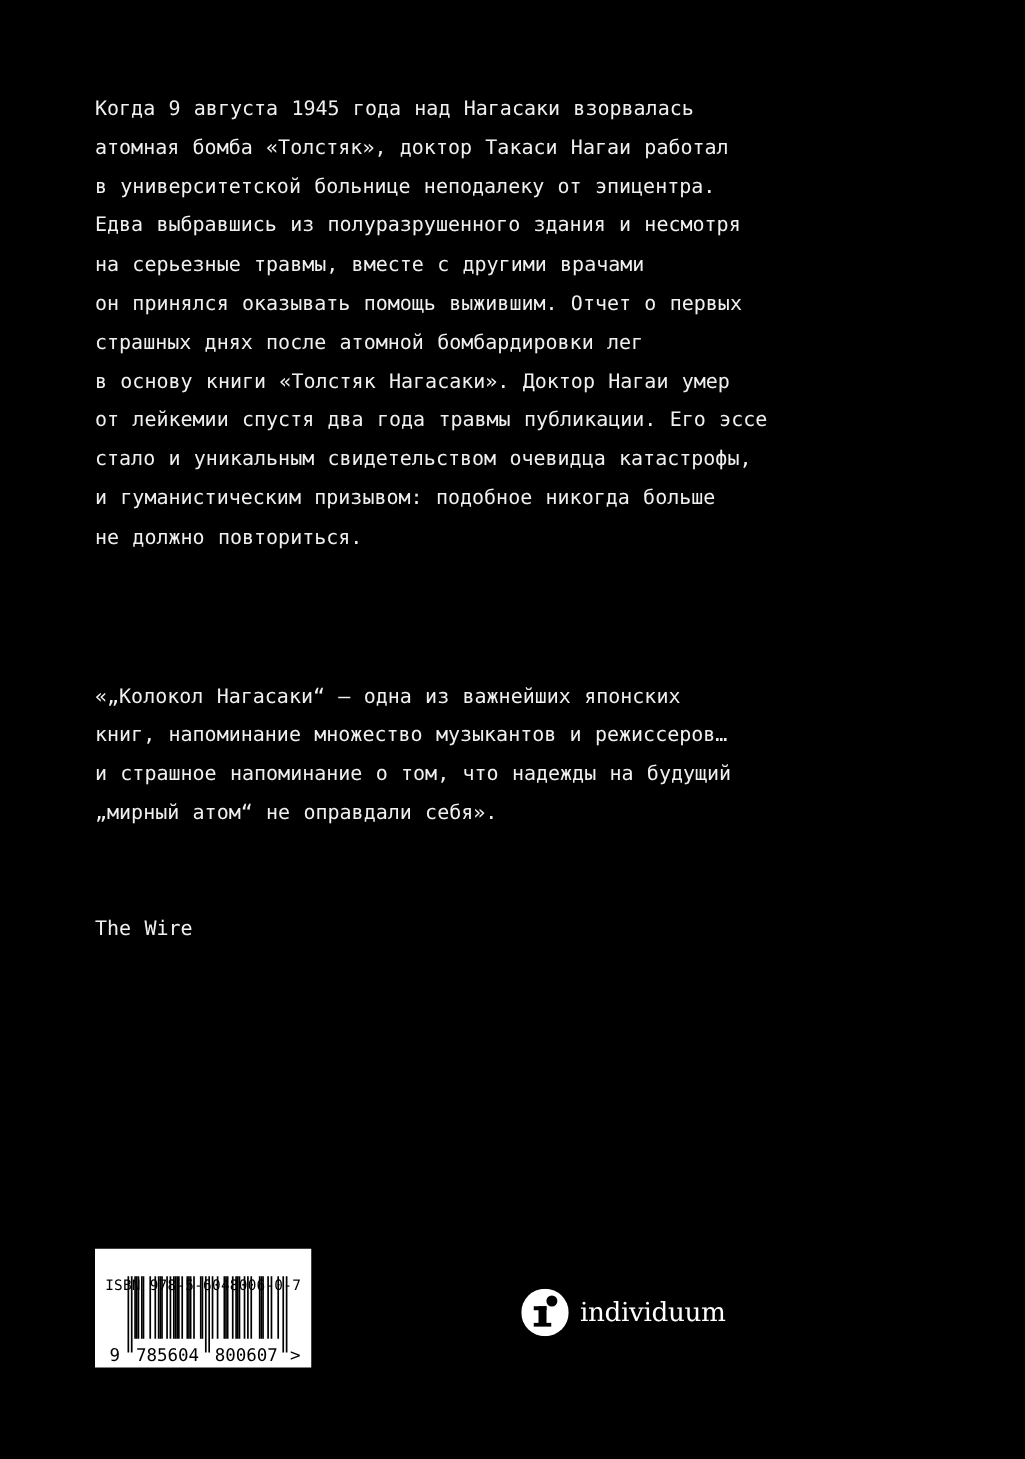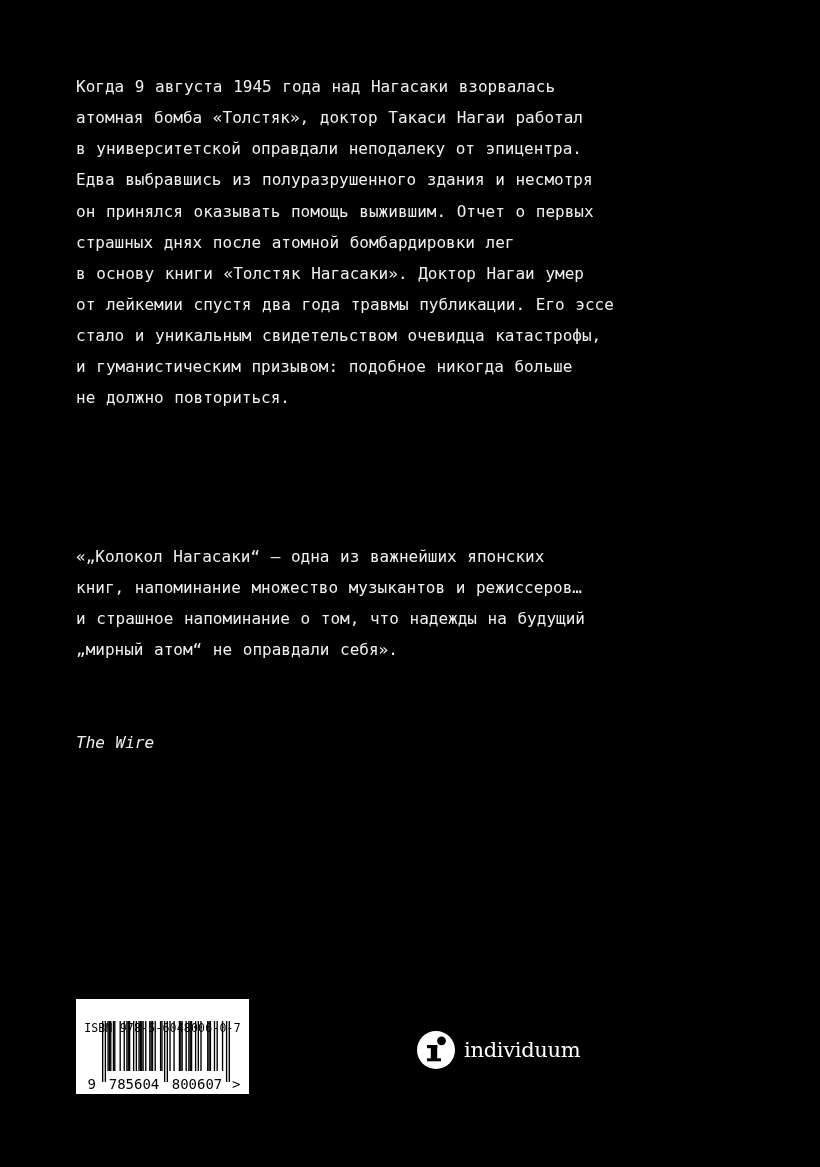--- a/index.html
+++ b/index.html
@@ -19,21 +19,20 @@
     word-spacing:1px;
     white-space:nowrap;
   }
   .desc-block{top:71px;}
   .review-block{top:541px;}
   .attribution{
     position:absolute;
     left:76px;top:727px;
     color:#f0f0f0;
     font-size:16px;
-    font-style:italic;
     line-height:31.15px;
     word-spacing:1px;
   }
   .barcode-box{
     position:absolute;
     left:76px;top:999px;
     width:173px;height:95px;
     background:#ffffff;
     color:#000000;
   }
@@ -73,22 +72,23 @@
   .line{height:31.15px;}
 </style>
 </head>
 <body>
 
 <div class="page">
 
   <div class="text-block desc-block">
       <div class="line">Когда 9 августа 1945 года над Нагасаки взорвалась</div>
       <div class="line">атомная бомба «Толстяк», доктор Такаси Нагаи работал</div>
-      <div class="line">в университетской оправдали неподалеку от эпицентра.</div>
+      <div class="line">в университетской больнице неподалеку от эпицентра.</div>
       <div class="line">Едва выбравшись из полуразрушенного здания и несмотря</div>
+      <div class="line">на серьезные травмы, вместе с другими врачами</div>
       <div class="line">он принялся оказывать помощь выжившим. Отчет о первых</div>
       <div class="line">страшных днях после атомной бомбардировки лег</div>
       <div class="line">в основу книги «Толстяк Нагасаки». Доктор Нагаи умер</div>
       <div class="line">от лейкемии спустя два года травмы публикации. Его эссе</div>
       <div class="line">стало и уникальным свидетельством очевидца катастрофы,</div>
       <div class="line">и гуманистическим призывом: подобное никогда больше</div>
       <div class="line">не должно повториться.</div>
     </div>
 
   <div class="text-block review-block">

